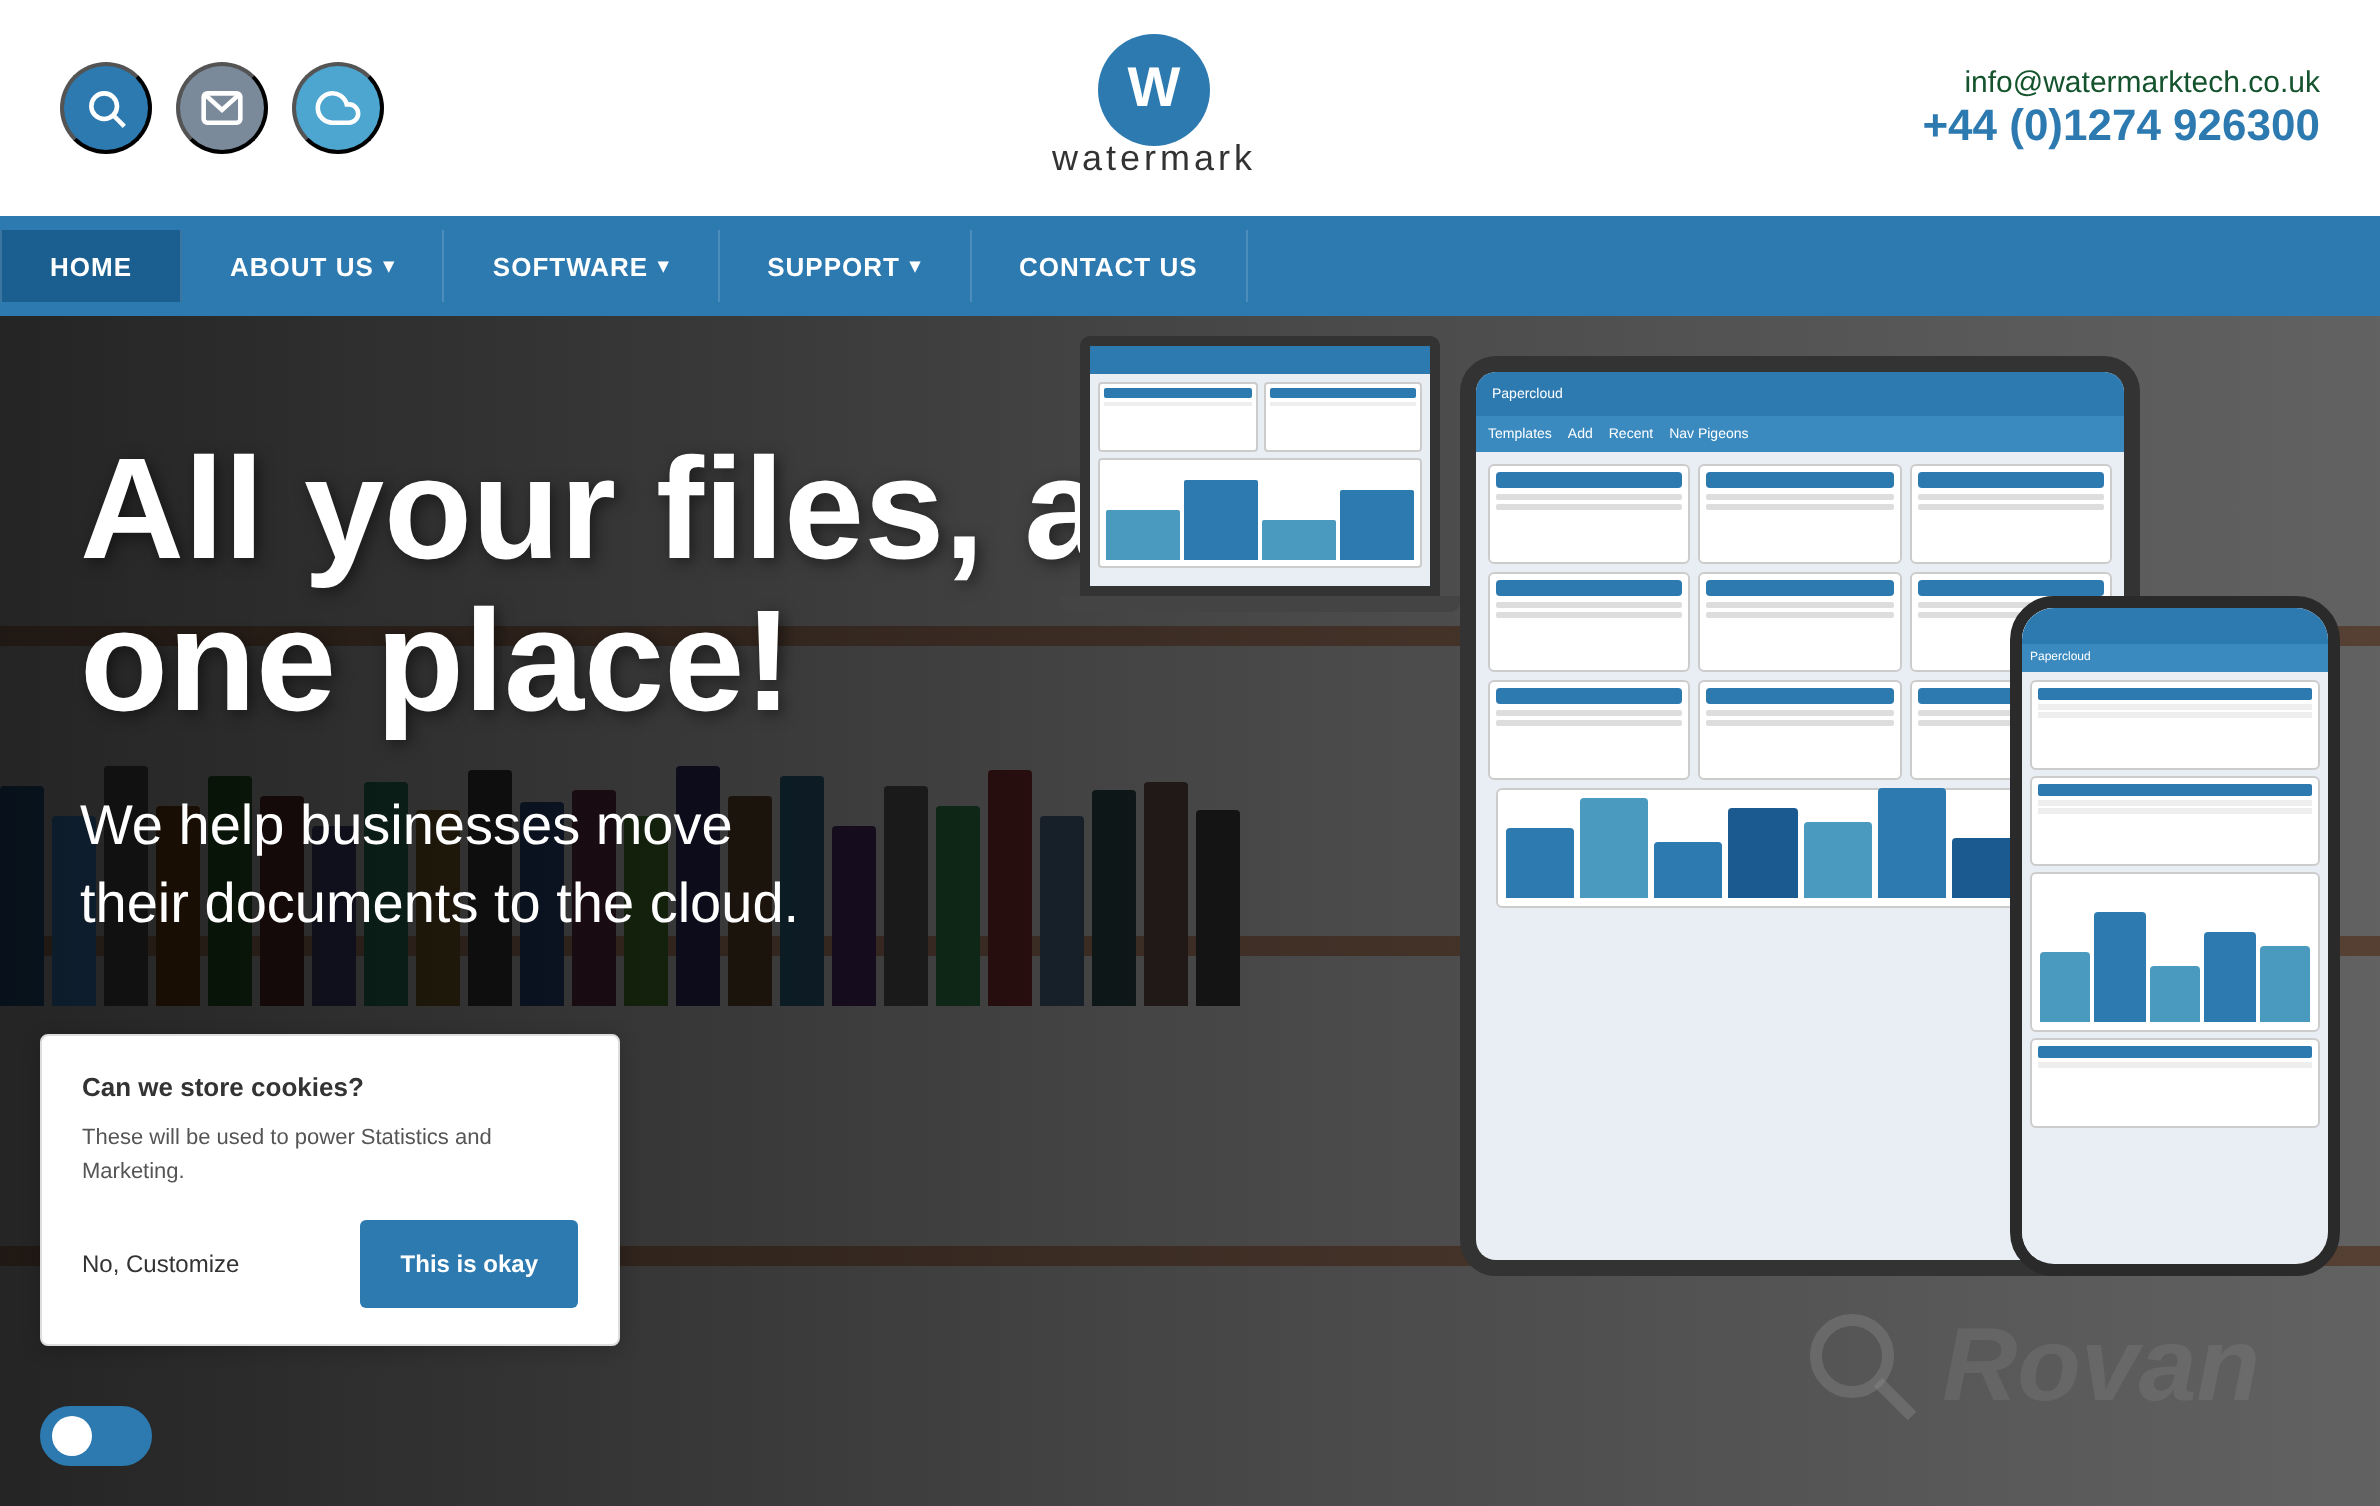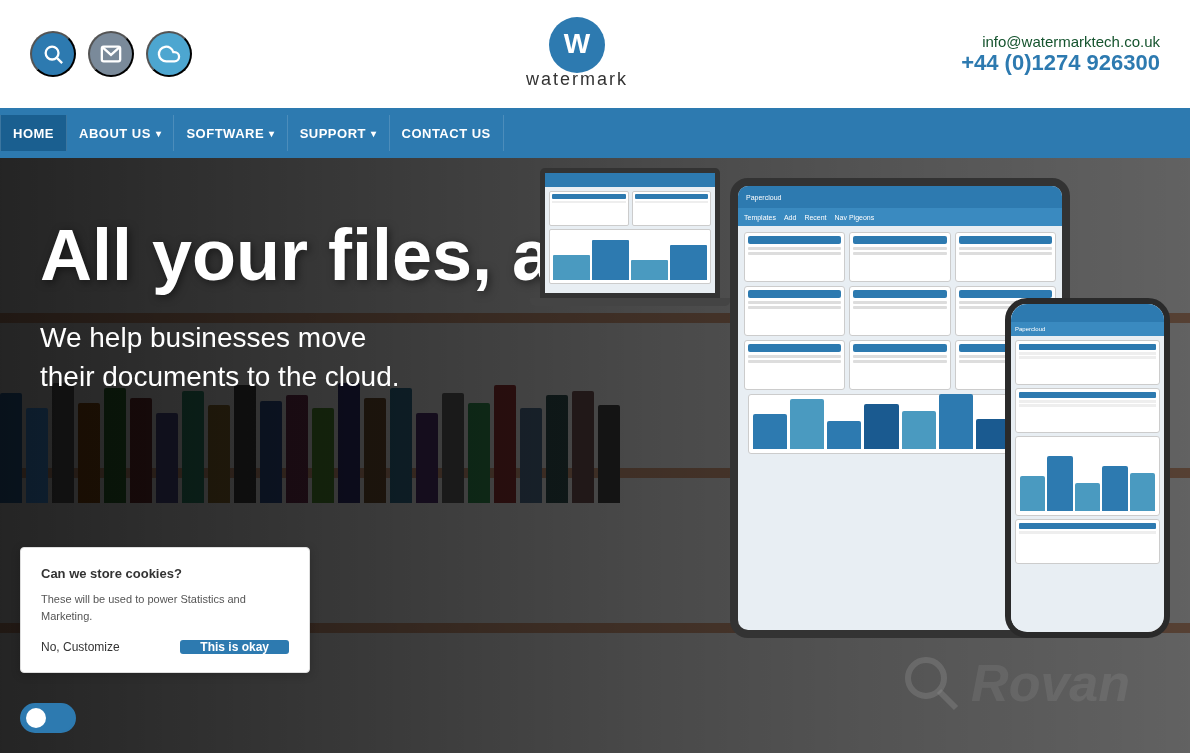--- a/index.html
+++ b/index.html
@@ -63,21 +63,21 @@
       background: #2d7ab0;
       display: flex;
       align-items: center;
       height: 50px;
     }
     .nav-item {
       color: #fff;
       font-size: 13px;
       font-weight: 600;
       letter-spacing: 0.5px;
-      padding: 0 12px;
+      padding: 0 24px;
       height: 36px;
       display: flex;
       align-items: center;
       cursor: pointer;
       text-transform: uppercase;
       text-decoration: none;
       border-right: 1px solid rgba(255,255,255,0.15);
       position: relative;
     }
     .nav-item:first-child {
@@ -300,21 +300,21 @@
       color: #333;
       background: none;
       border: none;
       cursor: pointer;
       text-decoration: none;
     }
     .btn-okay {
       background: #2d7ab0;
       color: #fff;
       border: none;
-      padding: 0 20px;
+      padding: 15px 20px;
       font-size: 12px;
       font-weight: 600;
       border-radius: 3px;
       cursor: pointer;
     }
 
     
     .toggle-container {
       position: absolute;
       bottom: 20px;
@@ -441,20 +441,21 @@
     <div style="width:22px;height:108px;background:#1a2a2a;border-radius:2px 2px 0 0;"></div>
     <div style="width:22px;height:112px;background:#3a2a2a;border-radius:2px 2px 0 0;"></div>
     <div style="width:22px;height:98px;background:#222;border-radius:2px 2px 0 0;"></div>
   </div>
 
   <div class="hero-bg"></div>
 
   <div class="hero-content">
     <h1 class="hero-title">
       <span>All your files, all in</span><br>
+      <span>one place!</span>
     </h1>
     <p class="hero-subtitle">
       We help businesses move<br>their documents to the cloud.
     </p>
   </div>
 
   <div class="devices-area">
 
     <div class="tablet-mock">
       <div class="tablet-screen">

